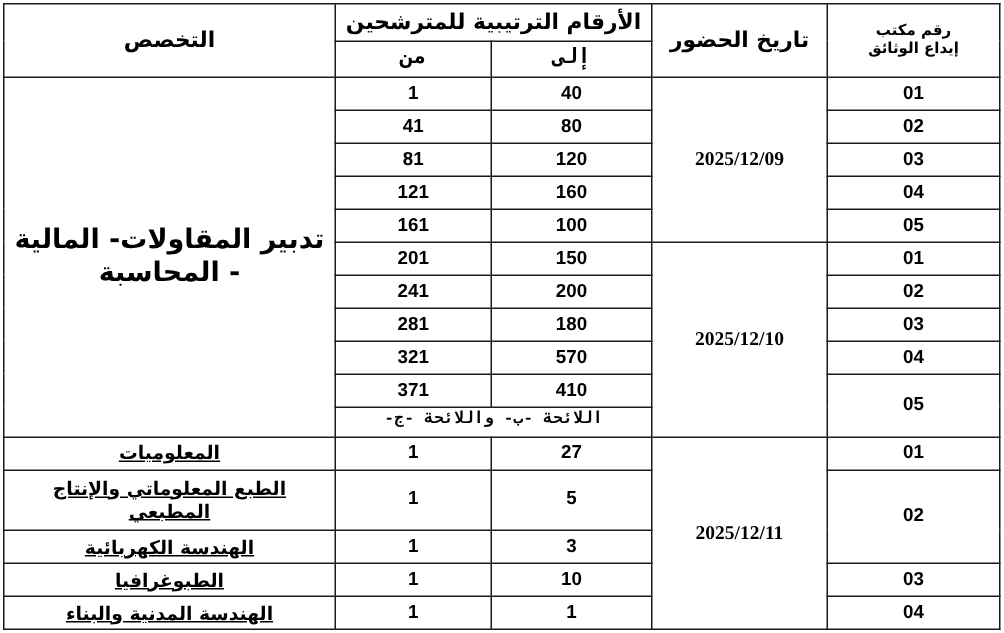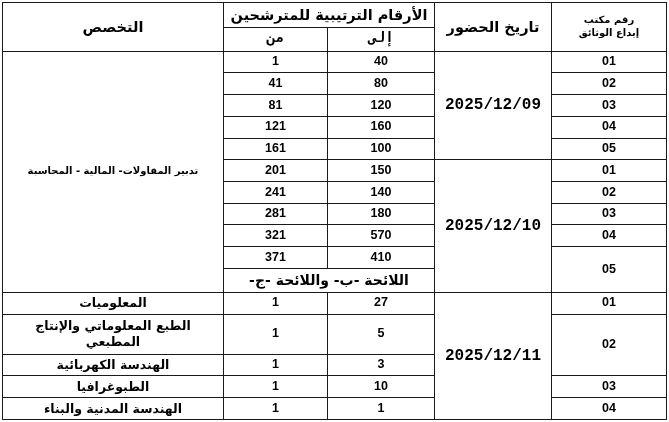--- a/index.html
+++ b/index.html
@@ -60,36 +60,38 @@
   th.hdr-sub {
     font-size: 14px;
     font-family: Liberation Mono, monospace;
   }
   td.num {
     font-size: 12.5px;
     font-family: "Liberation Sans", sans-serif;
     font-weight: bold;
   }
   td.date {
-    font-size: 16px;
-    font-family: Liberation Mono, monospace;
+    font-size: 13px;
+    font-family: Liberation Serif, serif;
     font-weight: bold;
     margin-left: 24px;
   }
   td.spec {
-    font-size: 10px;
+    font-size: 18px;
     font-weight: bold;
   }
   td.spec-small {
     font-size: 12.5px;
     font-weight: bold;
+    text-decoration: underline;
   }
   td.note {
-    font-size: 14px;
-    font-weight: bold;
+    font-size: 11px;
+    font-weight: bold;
+    font-family: Liberation Mono, monospace;
   }
 </style>
 </head>
 <body>
 
 <div id="sheet">
   <table class="grid">
     <colgroup>
       <col class="c-office">
       <col class="c-date">
@@ -143,21 +145,21 @@
       </tr>
 
       <tr>
         <td class="num">01</td>
         <td class="date" rowspan="6">2025/12/10</td>
         <td class="num">150</td>
         <td class="num">201</td>
       </tr>
       <tr>
         <td class="num">02</td>
-        <td class="num">140</td>
+        <td class="num">200</td>
         <td class="num">241</td>
       </tr>
       <tr>
         <td class="num">03</td>
         <td class="num">180</td>
         <td class="num">281</td>
       </tr>
       <tr>
         <td class="num">04</td>
         <td class="num">570</td>

